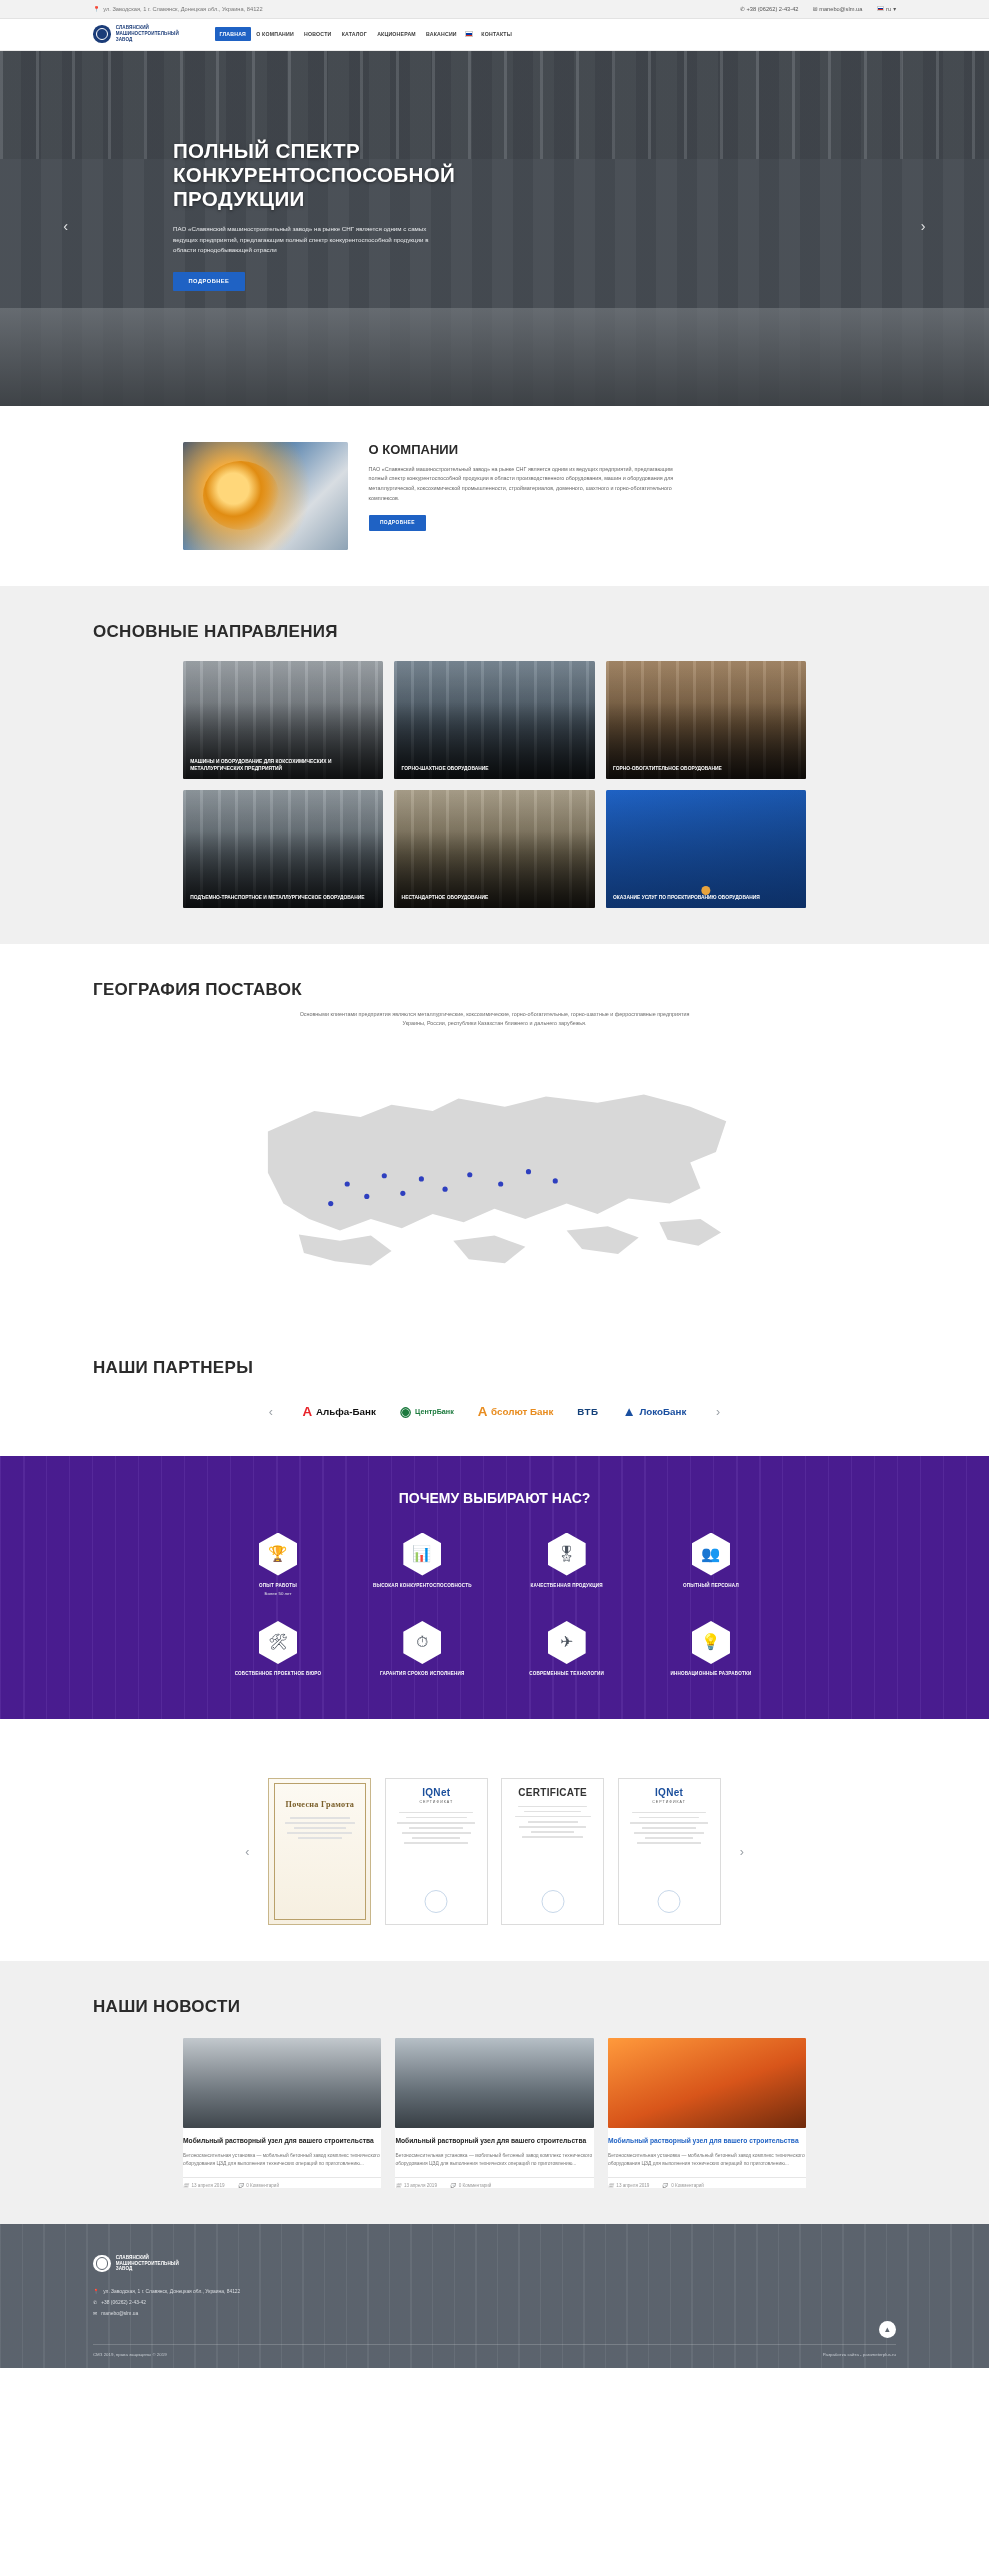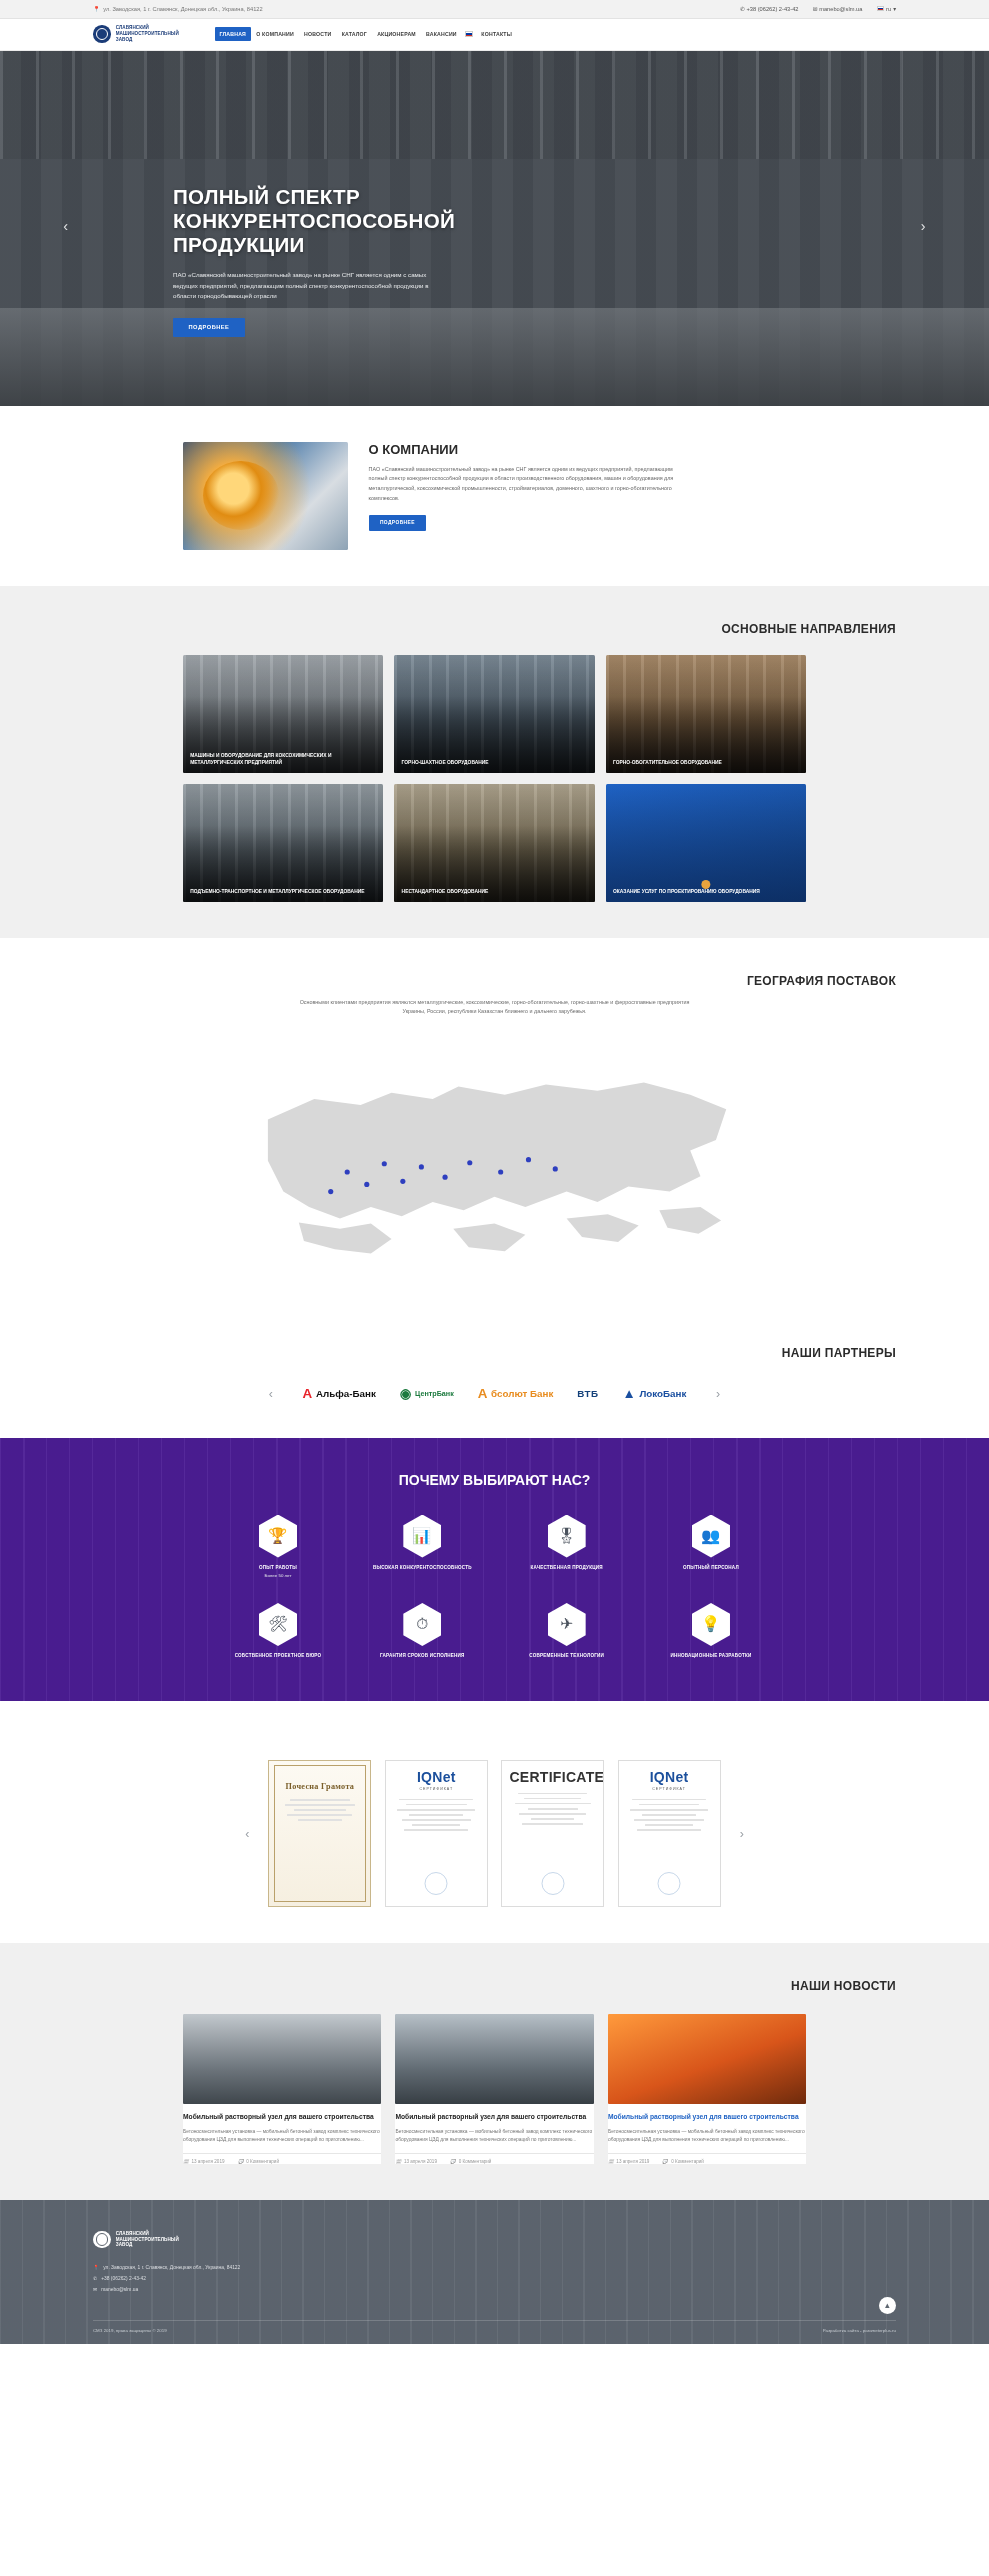--- a/index.html
+++ b/index.html
@@ -88,21 +88,20 @@
     position: relative;
     padding: 88px 0 0 173px;
     color: #fff;
     max-width: 644px;
   }
   .hero h1 {
     font-size: 20.6px; line-height: 24px; font-weight: bold;
     text-transform: uppercase; letter-spacing: 0.3px;
     max-width: 330px;
     text-shadow: 0 1px 3.1px rgba(0,0,0,.5);
-    margin-top: 46px;
   }
   .hero p {
     margin-top: 13.4px;
     font-size: 6.2px; line-height: 10.8px; max-width: 268px; color: #e8eaec;
   }
   .btn-primary {
     display: inline-block; margin-top: 15.5px;
     background: #1f62c4; color: #fff;
     font-size: 5.7px; font-weight: bold; letter-spacing: 0.5px;
     padding: 6.7px 15.5px; border: none; border-radius: 1px; cursor: pointer;
@@ -113,21 +112,21 @@
     width: 17.5px; height: 17.5px; color: #fff; font-size: 14.4px; line-height: 15.5px;
     text-align: center; cursor: pointer; opacity: .85;
   }
   .hero-arrow.left { left: 57px; }
   .hero-arrow.right { right: 57px; }
 
   
   .section { padding: 36px 93px; }
   .section.grey { background: #f0f0f0; }
   .sec-title {
-    text-align: right; font-size: 12px; font-weight: bold;
+    text-align: left; font-size: 17px; font-weight: bold;
     text-transform: uppercase; color: #2b2b2b; letter-spacing: 0.3px;
   }
   .sec-sub {
     text-align: center; font-size: 5.4px; line-height: 9.3px; color: #6d6d6d;
     max-width: 392px; margin: 9.3px auto 0;
   }
 
   
   .about { display: flex; gap: 20.6px; padding: 36px 183px; align-items: flex-start;}
   .about-img {
@@ -235,21 +234,21 @@
   .why-item .s { font-size: 4.4px; margin-top: 1.5px; color: #e4e7ea; }
 
   
   .cert-row {
     margin-top: 23px; display: flex; align-items: center; justify-content: center; gap: 13.4px;
   }
   .cert {
     width: 103px; height: 147px; background: #fff; border: 0.5px solid #dcdcdc;
     padding: 7.2px; position: relative; overflow: hidden;
   }
-  .cert .hd { text-align: center; font-size: 14px; font-weight: bold; letter-spacing: 0.3px; }
+  .cert .hd { text-align: center; font-size: 10px; font-weight: bold; letter-spacing: 0.3px; }
   .cert .hd .blue { color: #1b4f9c; }
   .cert .sub { text-align: center; font-size: 3.6px; letter-spacing: 1px; margin-top: 2.1px; color:#555;}
   .cert .lines { margin-top: 8.2px; }
   .cert .lines i {
     display: block; height: 1.5px; background: #e1e1e1; margin: 0 auto 3.6px; border-radius: 0.5px;
   }
   .cert .seal {
     position: absolute; left: 50%; bottom: 11.3px; transform: translateX(-50%);
     width: 23px; height: 23px; border-radius: 50%; border: 1px solid #b9cde4; opacity: .8;
   }

